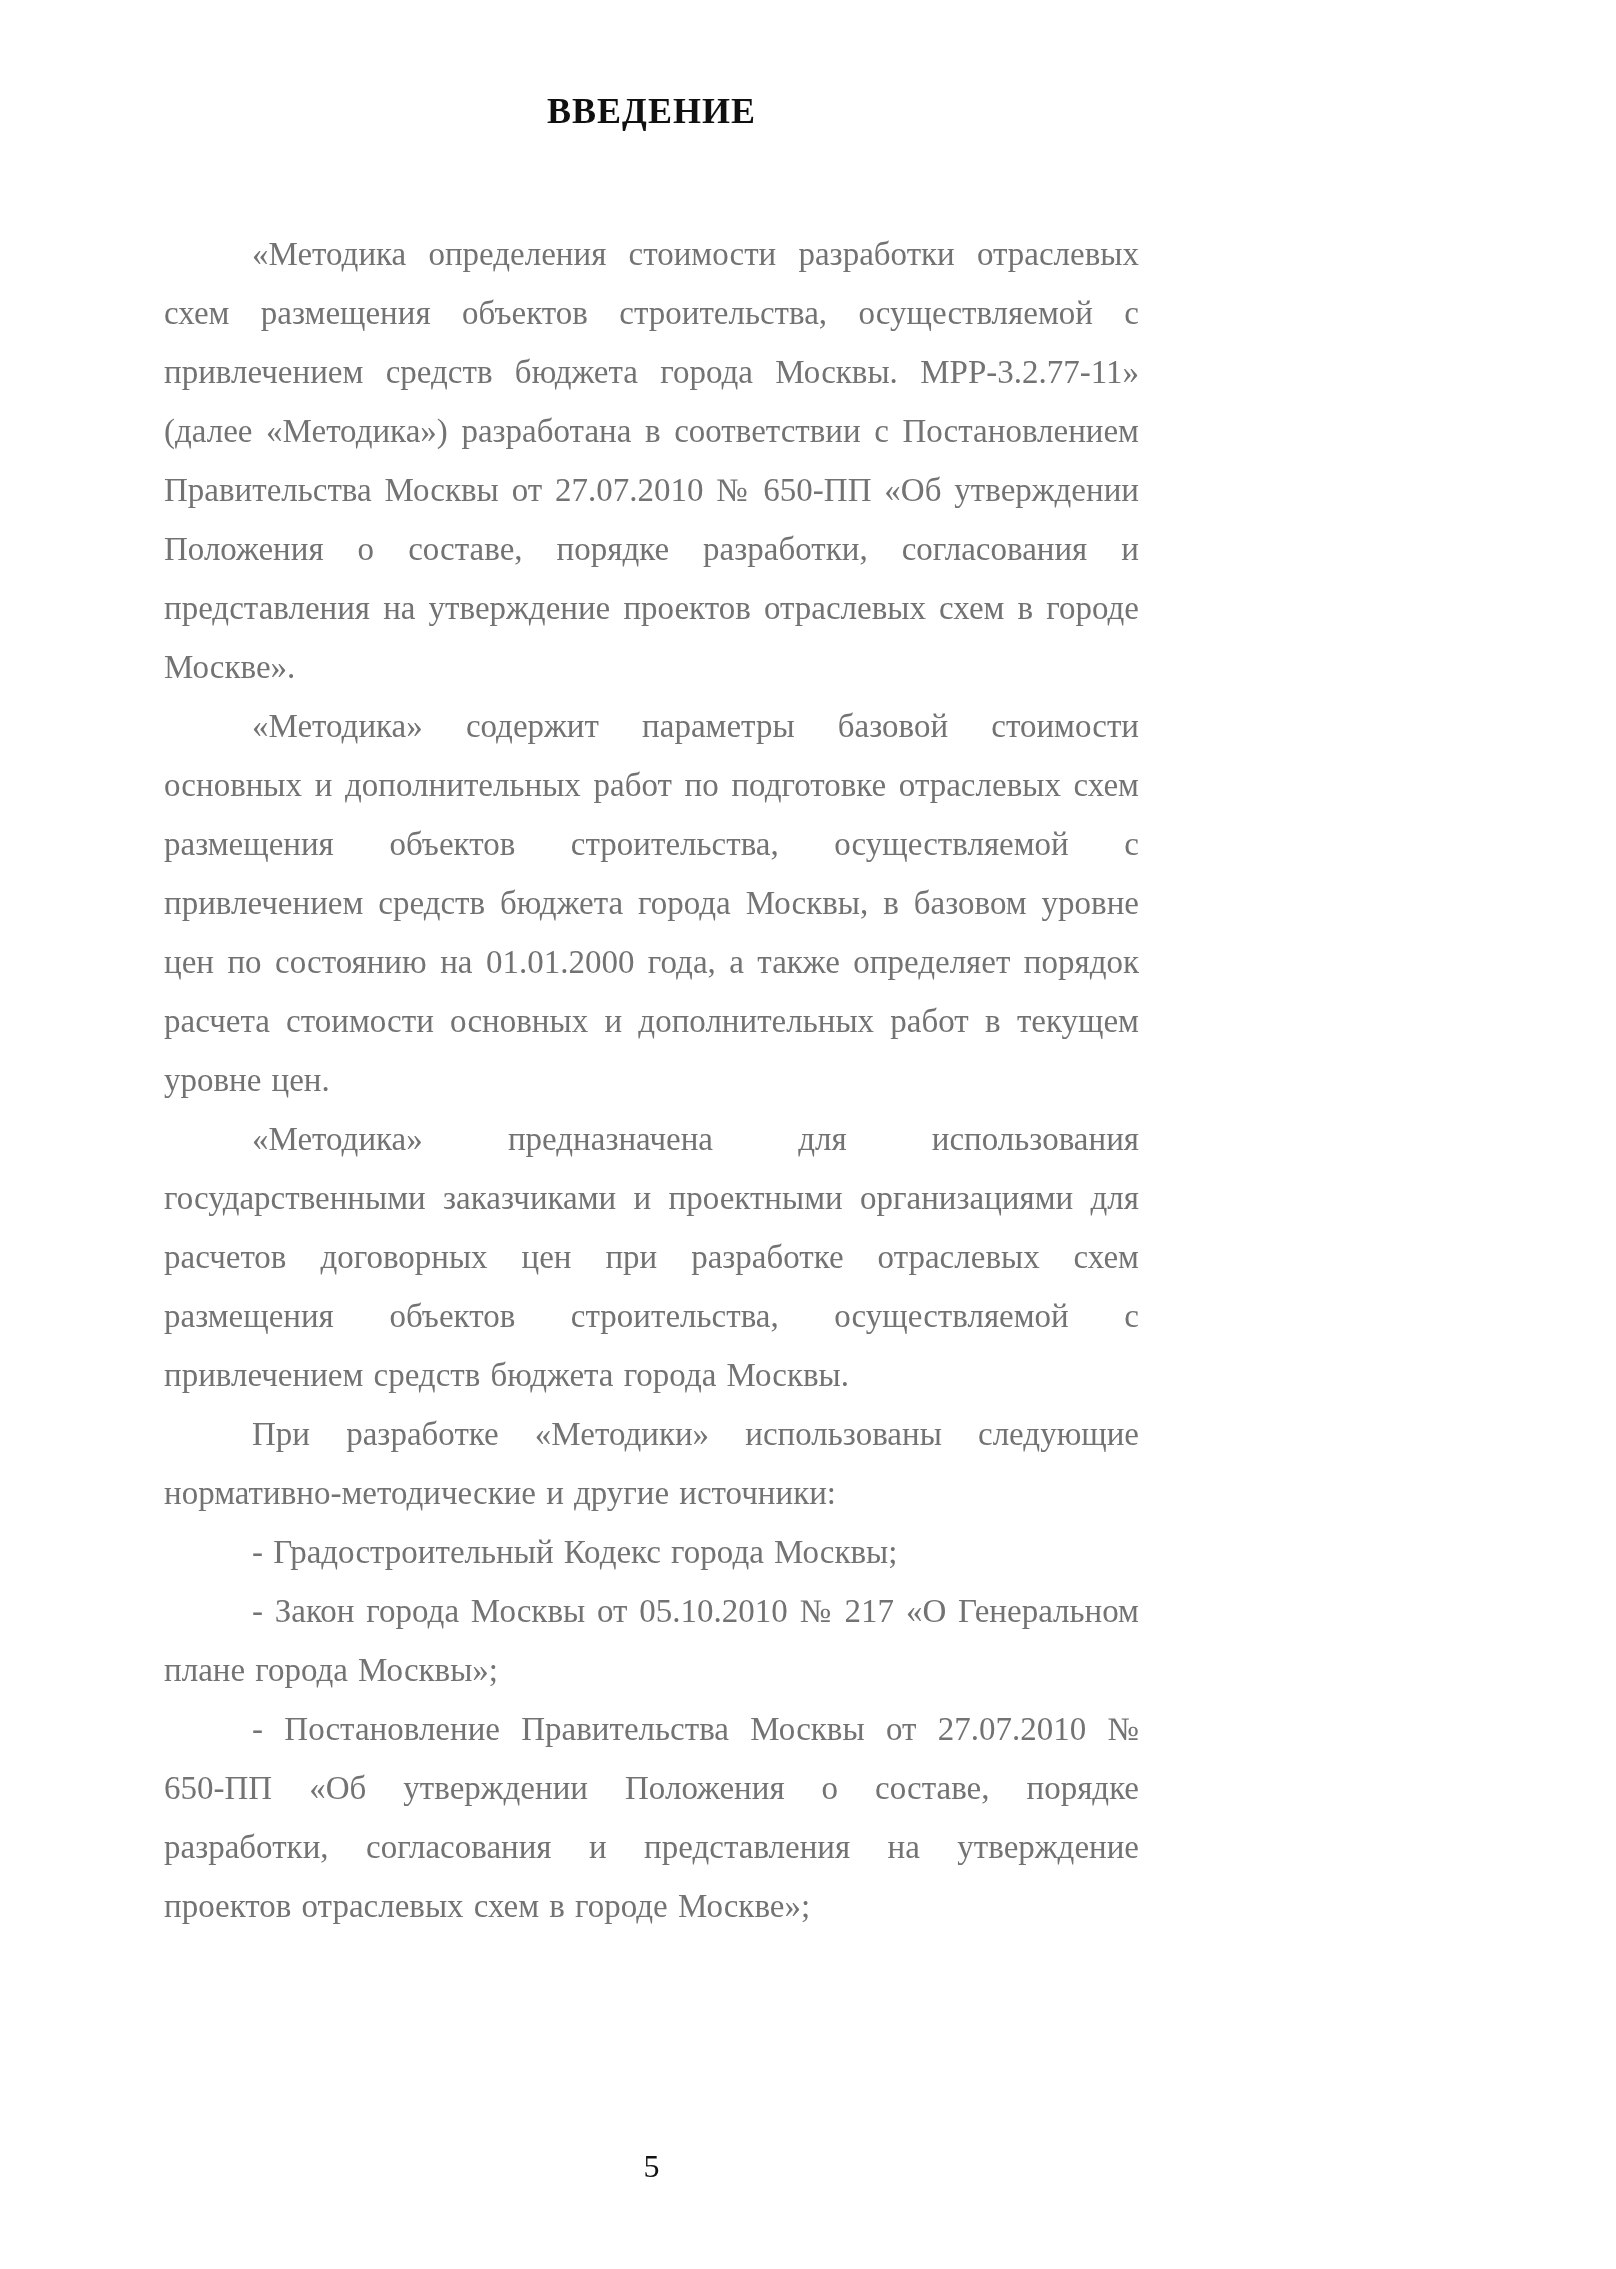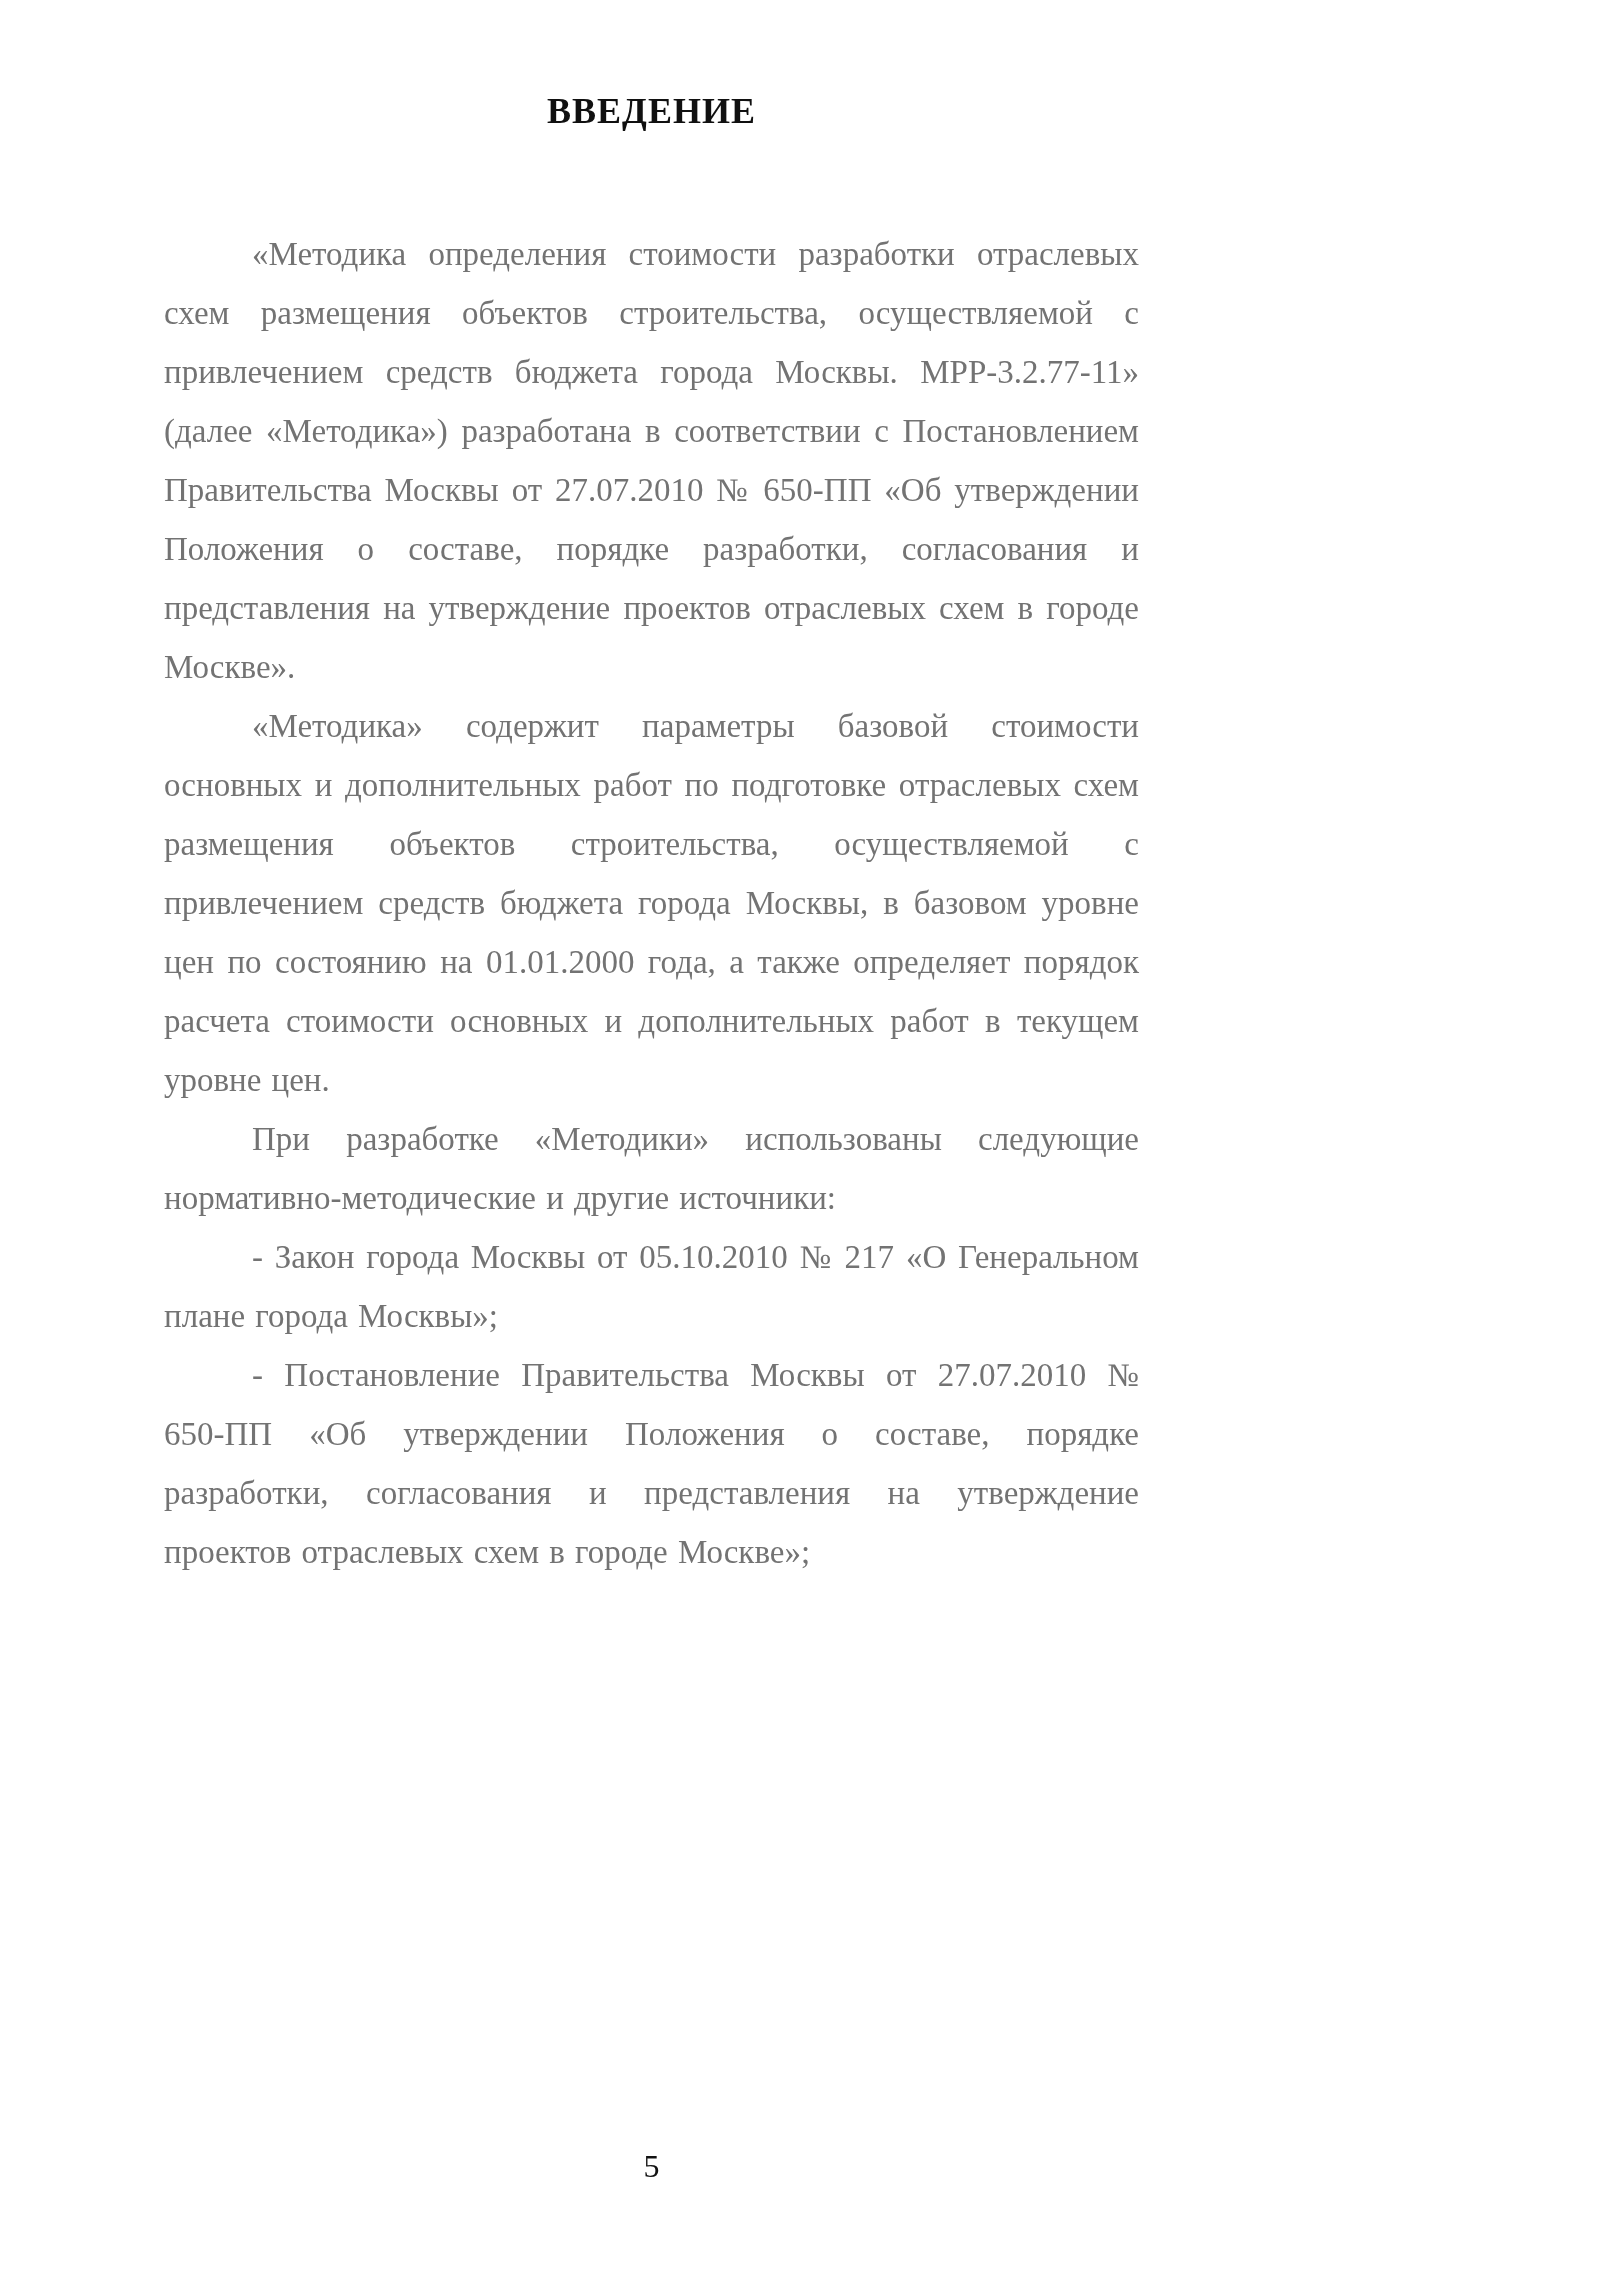--- a/index.html
+++ b/index.html
@@ -48,22 +48,24 @@
 </head>
 <body>
 
 <div class="page">
 
   <h1 class="doc-title">ВВЕДЕНИЕ</h1>
 
   <div class="body-text">
     <p>«Методика определения стоимости  разработки отраслевых схем размещения объектов строительства, осуществляемой с привлечением средств бюджета города Москвы. МРР-3.2.77-11» (далее «Методика») разработана в соответствии с Постановлением Правительства Москвы от 27.07.2010 № 650-ПП «Об утверждении Положения о составе, порядке разработки, согласования и представления на утверждение проектов отраслевых схем в городе Москве».</p>
     <p>«Методика» содержит параметры базовой стоимости основных и дополнительных работ  по подготовке отраслевых схем размещения объектов строительства, осуществляемой с привлечением средств бюджета города Москвы, в базовом уровне цен по состоянию на 01.01.2000 года, а также определяет порядок расчета стоимости основных и дополнительных работ в текущем уровне цен.</p>
+    <p>«Методика» предназначена для использования государственными заказчиками и проектными организациями для расчетов договорных цен при разработке отраслевых схем размещения объектов строительства, осуществляемой с привлечением средств бюджета города Москвы.</p>
     <p>При разработке «Методики» использованы следующие нормативно-методические и другие источники:</p>
 
+    <p>- Градостроительный Кодекс города Москвы;</p>
     <p>-  Закон города Москвы от 05.10.2010 № 217 «О Генеральном плане города Москвы»;</p>
     <p>- Постановление  Правительства  Москвы  от  27.07.2010 № 650-ПП «Об утверждении Положения о составе, порядке разработки, согласования и представления на утверждение проектов отраслевых схем в городе Москве»;</p>
   </div>
 
   <div class="page-number">5</div>
 
 </div>
 
 
 </body></html>

